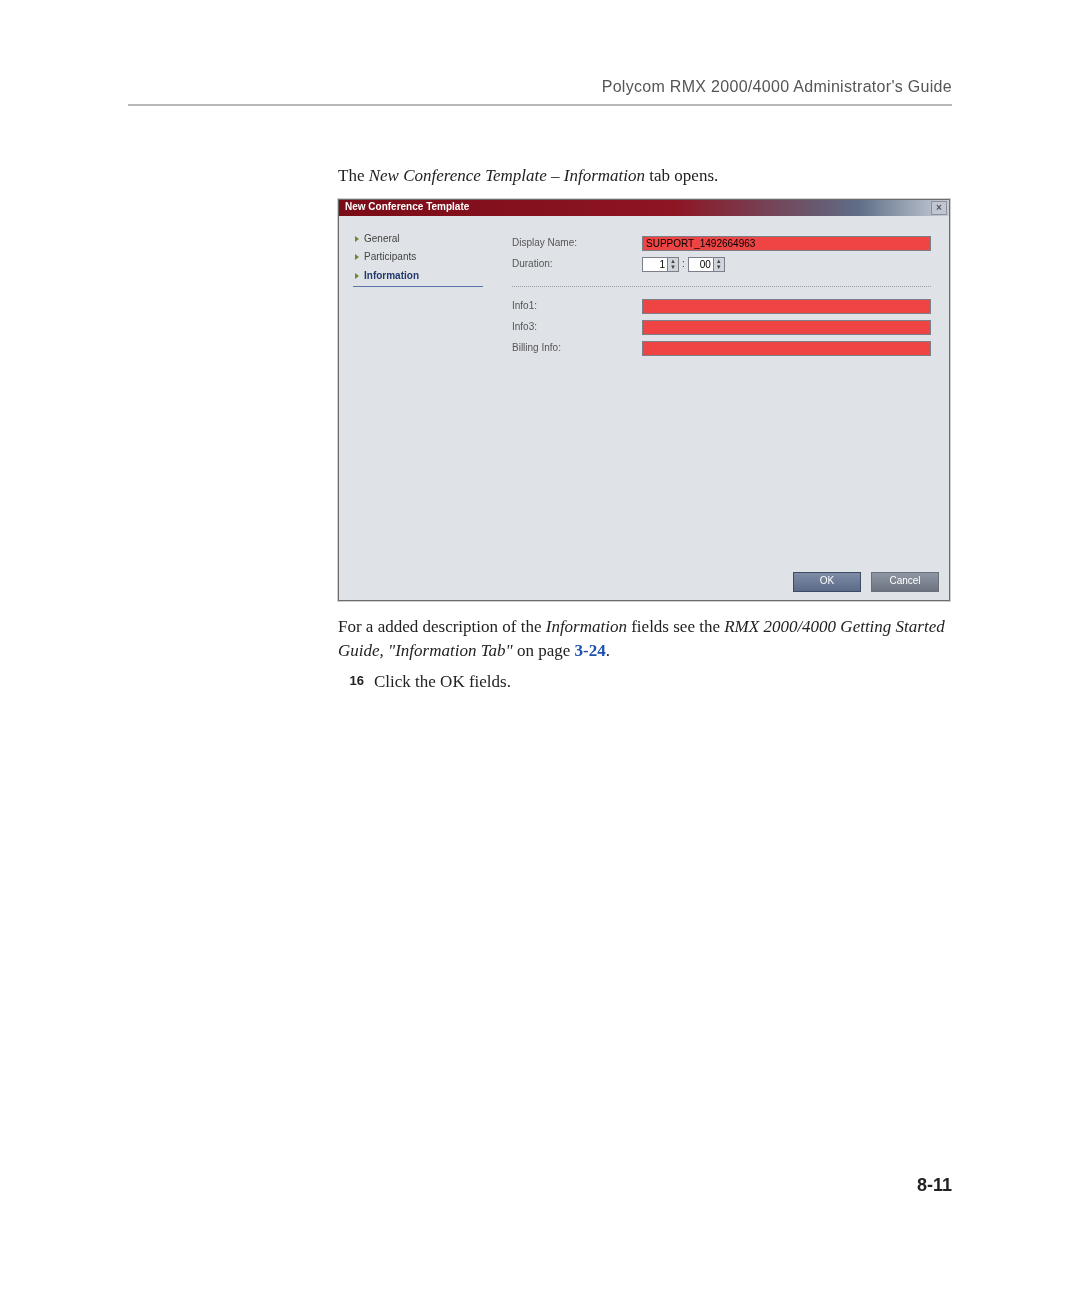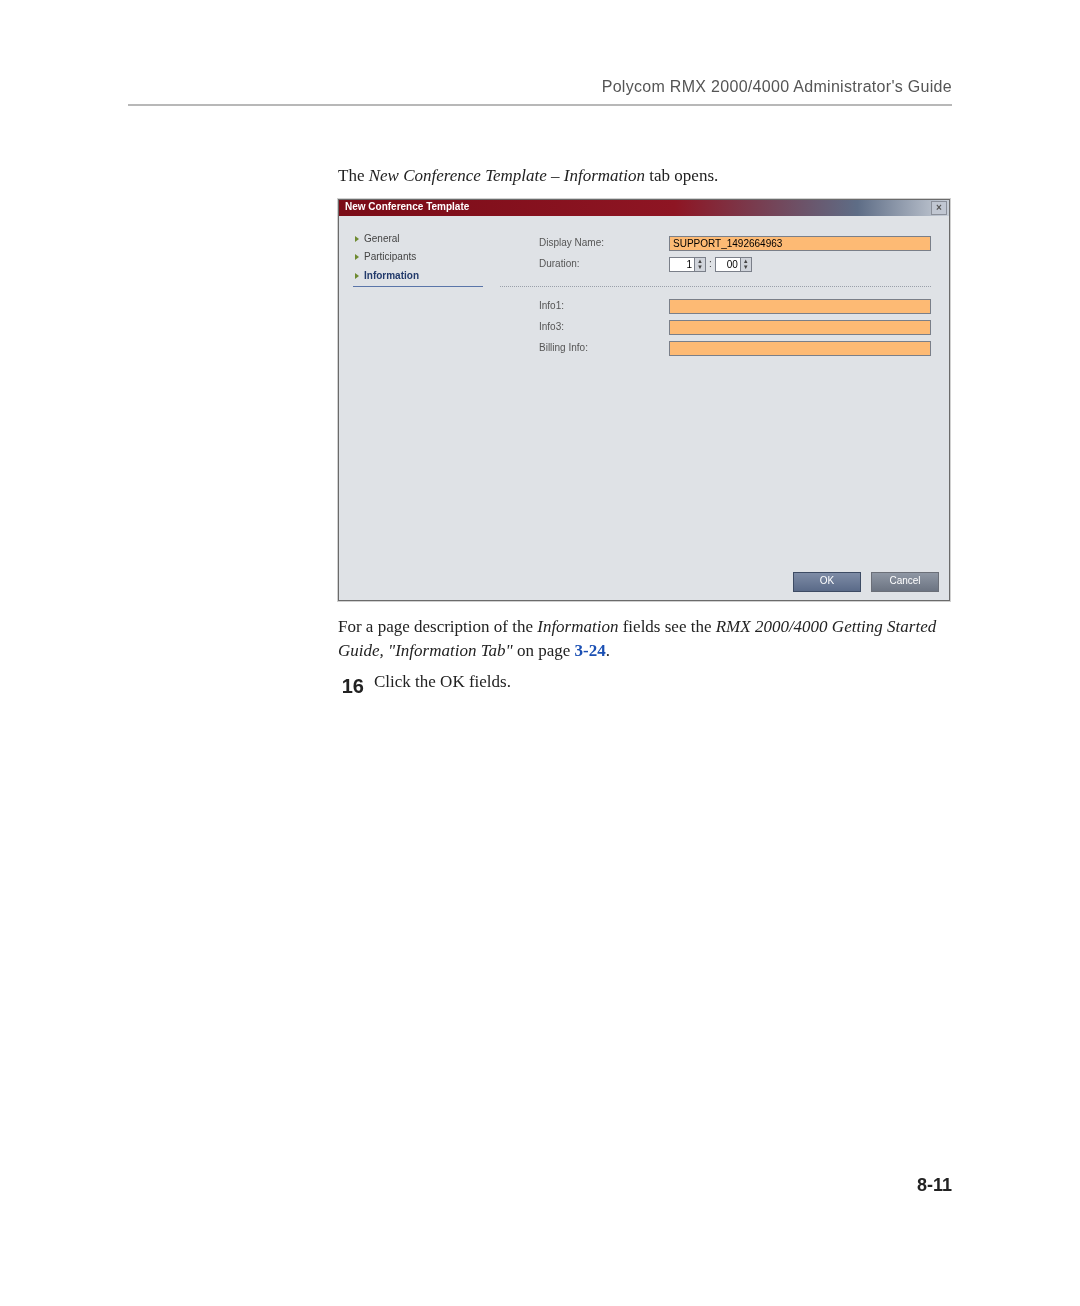--- a/index.html
+++ b/index.html
@@ -48,21 +48,21 @@
   .step {
     display: flex;
     gap: 10px;
     margin-top: 4px;
   }
   .step-num {
     font-weight: bold;
     min-width: 26px;
     text-align: right;
     font-family: Arial, sans-serif;
-    font-size: 20px;
+    font-size: 13px;
     padding-top: 2px;
   }
   .step-body { flex: 1; }
 
   
   .dialog-wrap {
     margin: 10px 0 14px 0;
   }
   .dialog {
     width: 610px;
@@ -90,21 +90,21 @@
     background: #c1c7d2;
     color: #555;
     font-size: 10px;
     line-height: 12px;
     text-align: center;
     border: 1px solid #8a8f99;
   }
   .dialog-body {
     display: flex;
     padding: 8px;
-    gap: 0;
+    gap: 12px;
     background: #dfe2e6;
     min-height: 350px;
     box-sizing: border-box;
   }
   .sidenav {
     width: 140px;
     padding-top: 6px;
   }
   .sidenav-item {
     display: flex;
@@ -146,26 +146,25 @@
   }
   .form-row {
     display: flex;
     align-items: center;
     margin: 6px 0;
   }
   .form-label {
     width: 130px;
     font-size: 10px;
     color: #555;
-    margin-left: 39px;
   }
   .form-input {
     flex: 1;
     border: 1px solid #7a7f89;
-    background: #fdba74;
+    background: #ef4444;
     height: 15px;
     font-size: 10px;
     padding: 0 3px;
     box-sizing: border-box;
   }
   .dur-box {
     display: flex;
     align-items: center;
     gap: 0;
   }
@@ -304,21 +303,21 @@
           </div>
         </div>
         <div class="dialog-footer">
           <div class="dlg-btn primary">OK</div>
           <div class="dlg-btn">Cancel</div>
         </div>
       </div>
     </div>
 
     <p>
-      <span>For a page description of the </span><span class="ital">Information</span><span> fields see the </span><span class="ital">RMX 2000/4000 Getting Started Guide, "Information Tab"</span><span> on page </span><span class="numlink">3-24</span><span>.</span>
+      <span>For a added description of the </span><span class="ital">Information</span><span> fields see the </span><span class="ital">RMX 2000/4000 Getting Started Guide, "Information Tab"</span><span> on page </span><span class="numlink">3-24</span><span>.</span>
     </p>
 
     <div class="step">
       <div class="step-num">16</div>
       <div class="step-body">
         <p>Click the OK fields.</p>
       </div>
     </div>
   </div>
 

